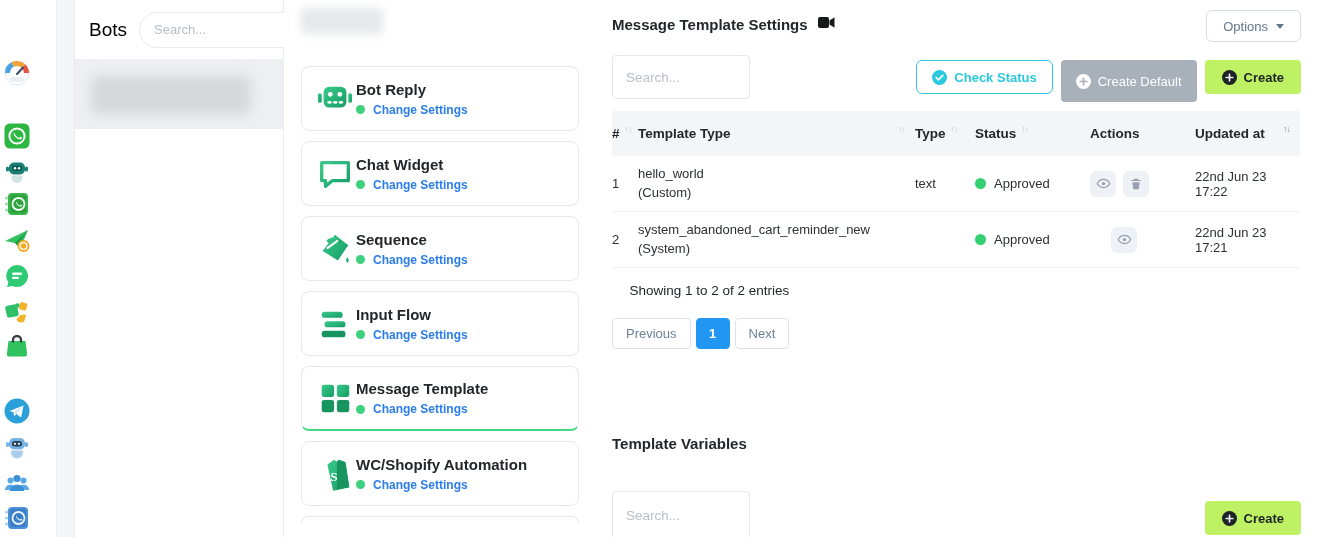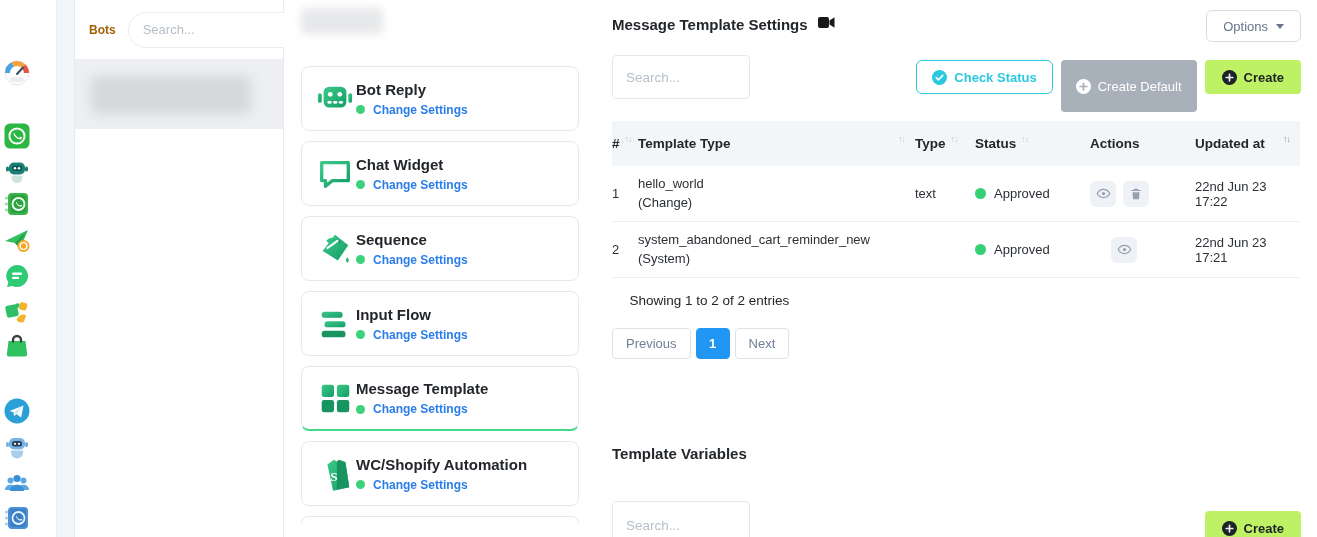--- a/index.html
+++ b/index.html
@@ -9,21 +9,21 @@
 
   
   .rail { width:57px; position:relative; background:#fff; border-right:1px solid #eceff2; flex:none; }
   .rail-icon { position:absolute; left:4px; width:26px; height:26px; cursor:pointer; }
   .gapstrip { width:18px; flex:none; background:#f3f6f9; border-right:1px solid #e6eaee; }
 
   
   .bots { width:209px; flex:none; background:#fff; border-right:1px solid #e8ebef; }
   .bots-head { display:flex; align-items:center; gap:12px; padding:8px 12px 8px 14px; height:60px;
                border-bottom:1px solid #eef1f4; }
-  .bots-title { font-size:12px; font-weight:700; color:#a16207; }
+  .bots-title { font-size:19px; font-weight:400; color:#000000; }
   .pill-search { flex:1; height:36px; border:1px solid #e8ecef; border-radius:18px; padding:0 14px;
                  font-size:13px; color:#9aa3ad; background:#fff; outline:none; font-family:inherit; }
   .pill-search::placeholder { color:#b6bec7; }
   .bot-row { height:69px; background:#edeff3; display:flex; align-items:center; padding-left:16px; cursor:pointer; }
   .blur-blob { background:#d5d7da; border-radius:6px; filter:blur(6px); }
 
   
   .nav-panel { width:311px; flex:none; padding:8px 16px 0 17px; background:#fff; }
   .nav-title-blob { width:82px; height:26px; background:#e7e8ea; border-radius:4px; filter:blur(4px); margin-bottom:32px; }
   .scard { display:flex; align-items:center; gap:2px; height:65px; border:1px solid #e5e8ec; border-radius:8px;
@@ -45,21 +45,21 @@
          font-size:13px; border:none; cursor:pointer; background:#fff; }
   .btn-options { border:1px solid #d8dde3; border-radius:6px; color:#67758a; height:32px; padding:0 16px; gap:8px; }
   .caret { width:0; height:0; border-left:4px solid transparent; border-right:4px solid transparent;
            border-top:5px solid #67758a; }
   .toolbar { display:flex; justify-content:space-between; align-items:flex-start; margin-top:13px; }
   .tbl-search { width:138px; height:44px; border:1px solid #e4e7eb; border-radius:4px; padding:0 13px;
                 font-size:13.5px; color:#9aa3ad; outline:none; font-family:inherit; }
   .tbl-search::placeholder { color:#b6bec7; }
   .btn-group { display:flex; gap:8px; margin-top:5px; }
   .btn-check { height:34px; padding:4px 15px; border:1px solid #2cc8e0; border-radius:6px; color:#2cc8e0; font-weight:600; }
-  .btn-create-default { height:52px; padding:0 15px; background:#a8b0b9; color:#fff; border-radius:4px; }
+  .btn-create-default { height:42px; padding:0 15px; background:#a8b0b9; color:#fff; border-radius:4px; }
   .btn-create { height:34px; padding:0 17px; background:#bef264; color:#1d2226; border-radius:4px; font-weight:600; }
 
   
   .tbl { margin-top:9px; width:688px; }
   .trow { display:grid; grid-template-columns:26px 277px 60px 115px 105px 1fr; align-items:center; }
   .thead { background:#f3f6f9; height:45px; font-size:13.5px; font-weight:700; color:#23272b; }
   .th { display:flex; align-items:center; }
   .th-spread { justify-content:space-between; padding-right:10px; }
   .sort { font-size:9px; color:#c3cad2; margin-left:5px; letter-spacing:-1px; position:relative; top:-5px; font-weight:400; }
   .sort.dark { color:#8793a3; }
@@ -412,21 +412,21 @@
         <div class="th th-spread">
           <span>Updated at</span>
             <span class="sort dark">↑↓</span>
         </div>
       </div>
 
       <div class="trow tbody-row">
         <div>1</div>
         <div class="name-cell">
           <div>hello_world</div>
-          <div>(Change)</div>
+          <div>(Custom)</div>
         </div>
         <div>text</div>
         <div class="status-cell">
           <span class="status-dot"></span>
           <span>Approved</span>
         </div>
         <div class="actions-cell">
           <button class="icon-btn">
             <svg width="15" height="15" viewBox="0 0 24 24" fill="none" stroke="#97a0b0" stroke-width="2">
                 <path d="M2 12s3.5-6.5 10-6.5S22 12 22 12s-3.5 6.5-10 6.5S2 12 2 12z"></path>

